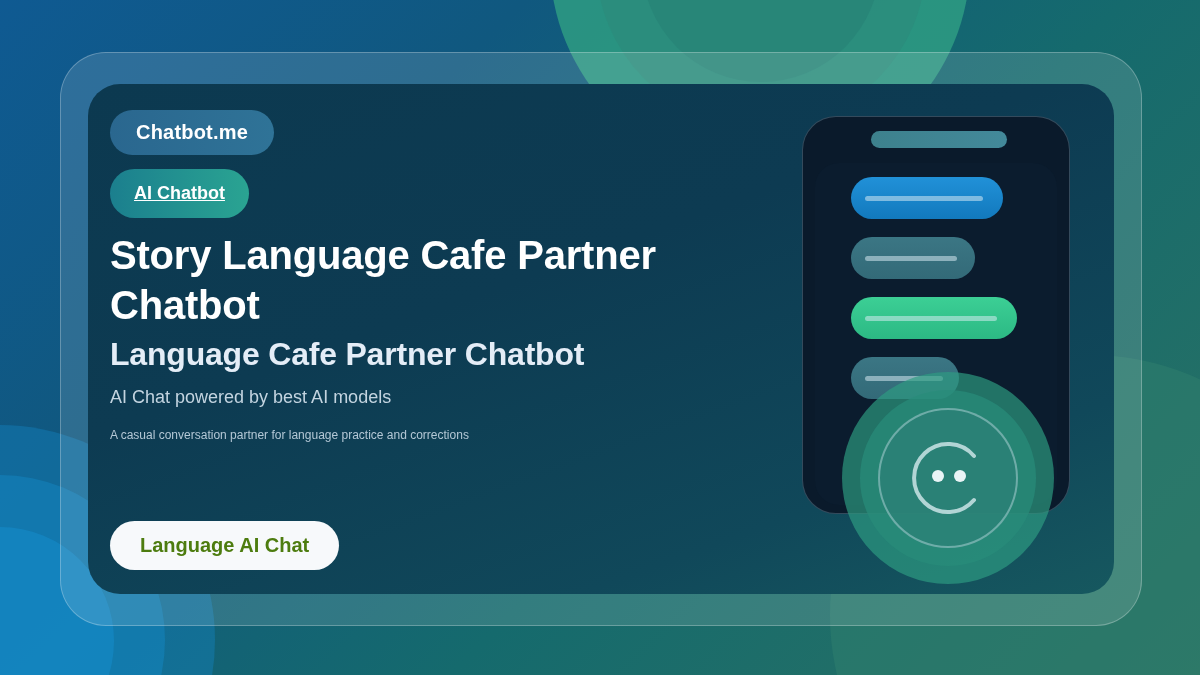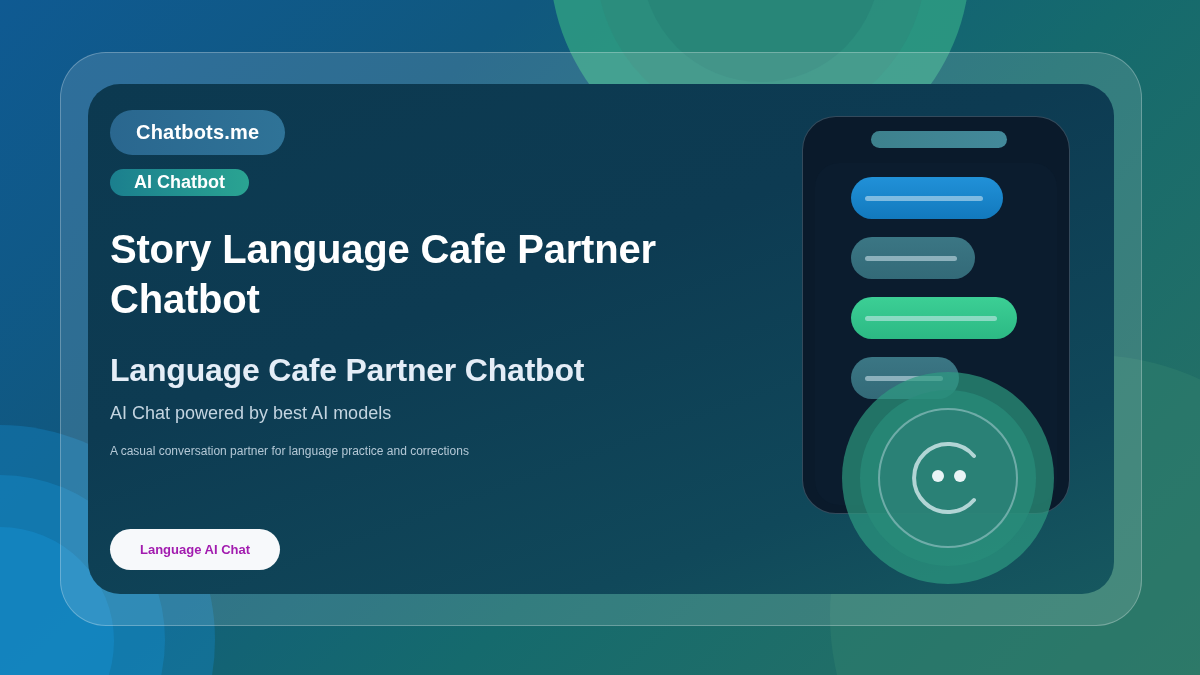--- a/index.html
+++ b/index.html
@@ -61,36 +61,37 @@
     white-space:nowrap;
   }
   .badge-brand {
     padding:11px 26px;
     font-size:20px;
     background:linear-gradient(90deg,#2a678f 0%,#2f7397 100%);
     letter-spacing:.2px;
   }
   .badge-type {
     margin-top:14px;
-    padding:3px 24px;
+    padding:14px 24px;
     font-size:18px;
     background:linear-gradient(90deg,#1b7f8e 0%,#2aa492 100%);
+    text-decoration:underline;
   }
 
   h1.title {
-    margin-top:28px;
+    margin-top:12px;
     font-size:40px;
     line-height:1.25;
     font-weight:bold;
     color:#ffffff;
     max-width:620px;
     letter-spacing:-.2px;
   }
   h2.subtitle {
-    margin-top:28px;
+    margin-top:6px;
     font-size:32px;
     font-weight:bold;
     color:#e4edf7;
     letter-spacing:-.2px;
   }
   .tagline {
     margin-top:14px;
     font-size:18px;
     color:#c3d4e0;
   }
@@ -100,22 +101,22 @@
     color:#b4c8d6;
   }
 
   .cta {
     position:absolute;
     left:22px; bottom:24px;
     display:inline-block;
     padding:13px 30px;
     border-radius:999px;
     background:#f7f9fb;
-    color:#a21caf;
-    font-size:13px;
+    color:#4d7c0f;
+    font-size:20px;
     font-weight:bold;
     white-space:nowrap;
   }
 
   
   .phone {
     position:absolute;
     right:44px; top:32px;
     width:268px; height:398px;
     border-radius:34px;
@@ -197,21 +198,21 @@
   <div class="bg-circle ring-bl2"></div>
   <div class="bg-circle ring-bl3"></div>
 </div>
 
 <div class="frame"></div>
 
 <div class="card">
 
   <div class="content">
 
-    <div class="badge badge-brand">Chatbots.me</div>
+    <div class="badge badge-brand">Chatbot.me</div>
 
     <div style="display:block;">
       <div class="badge badge-type">AI Chatbot</div>
     </div>
 
     <h1 class="title">Story Language Cafe Partner Chatbot</h1>
 
     <h2 class="subtitle">Language Cafe Partner Chatbot</h2>
 
     <div class="tagline">AI Chat powered by best AI models</div>

